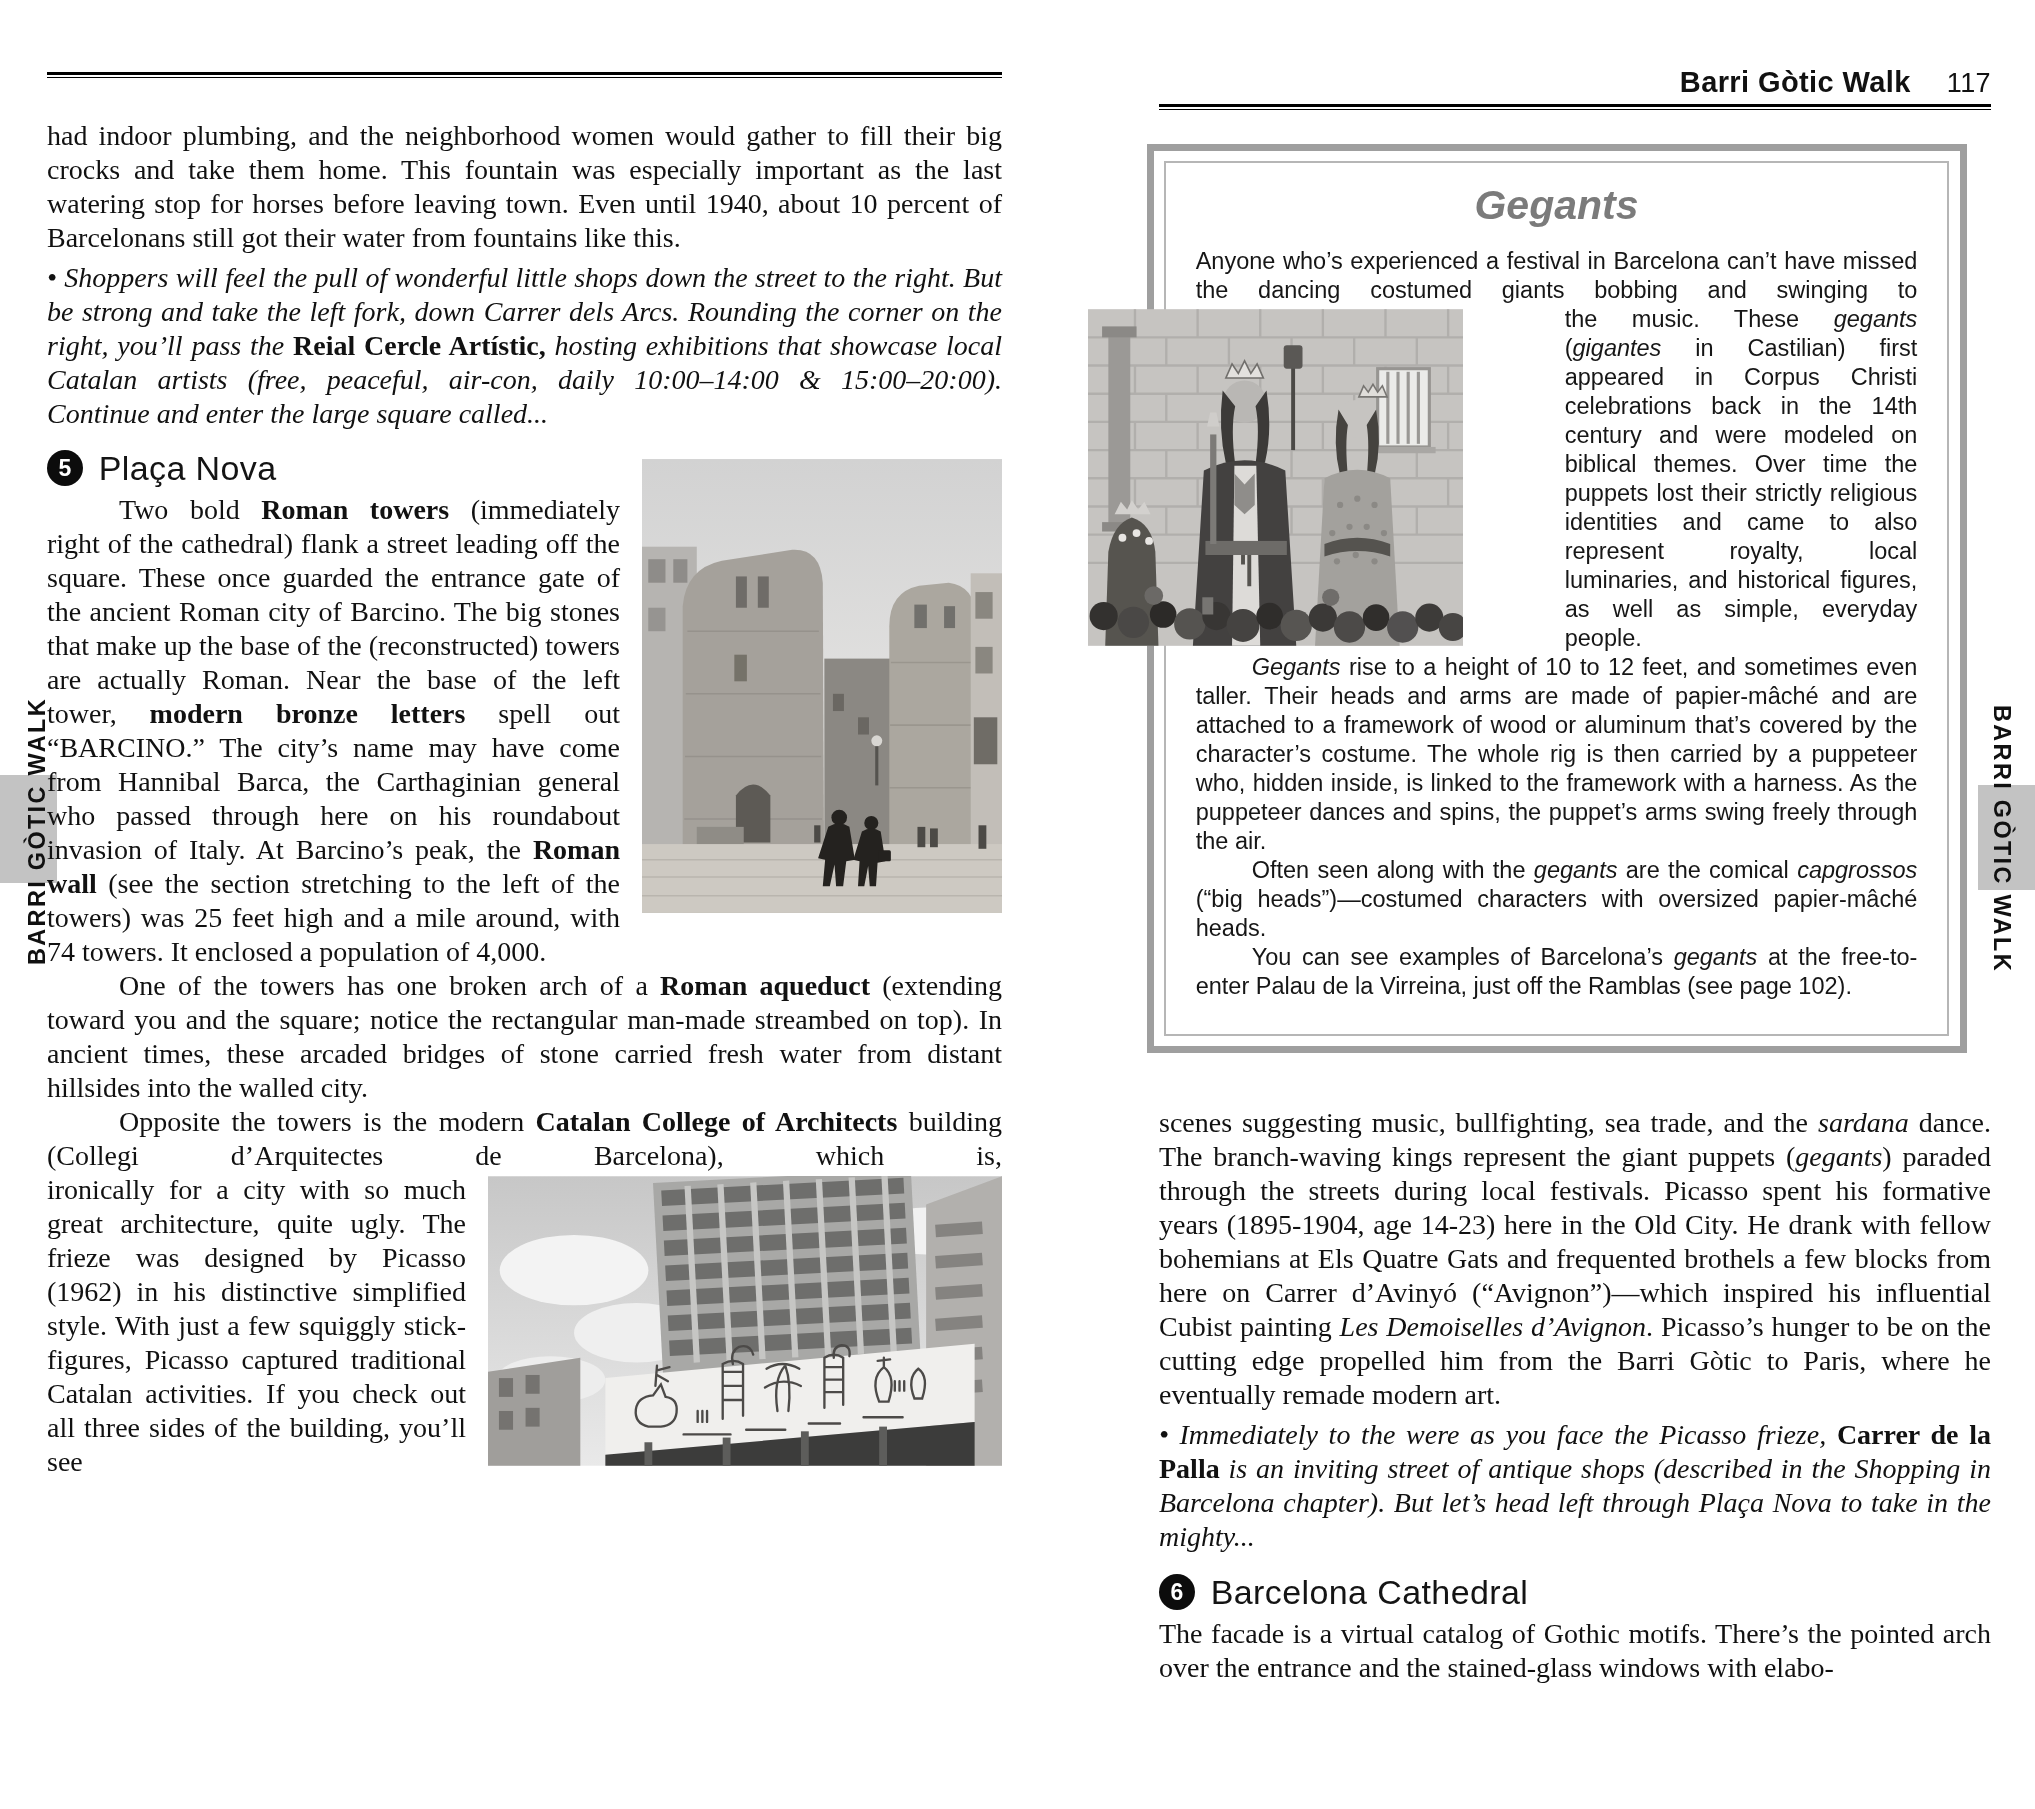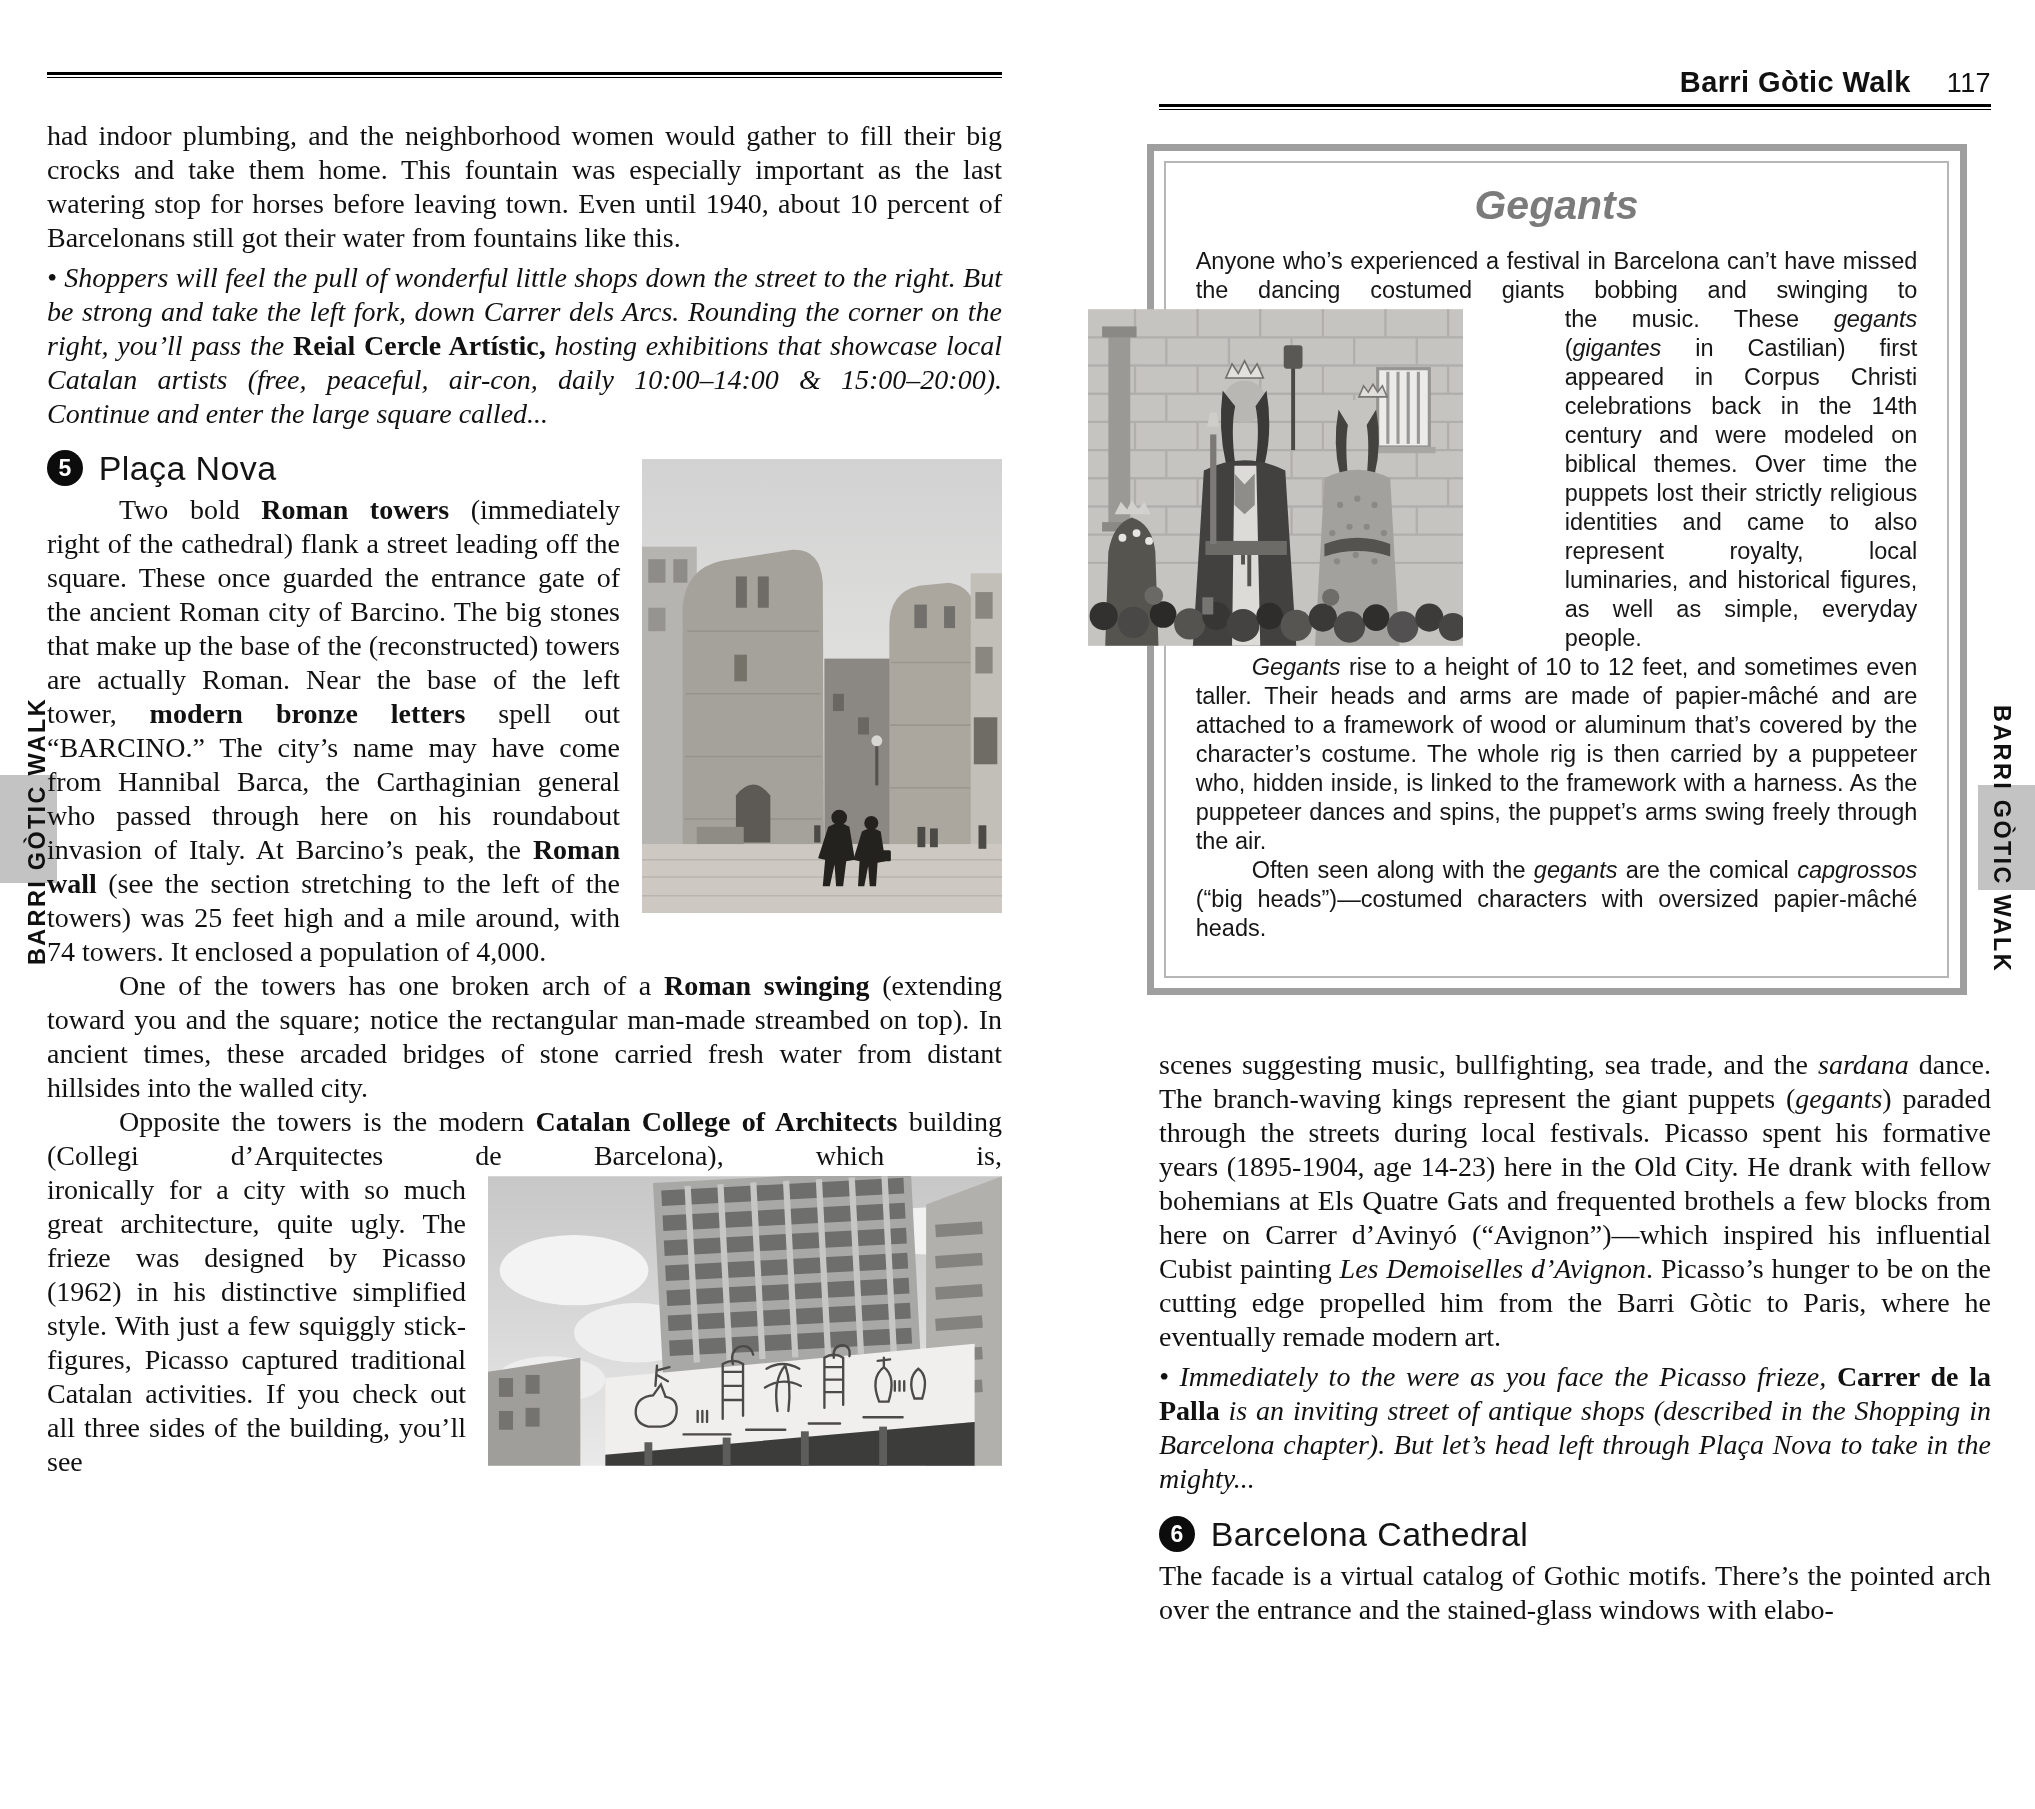--- a/index.html
+++ b/index.html
@@ -149,21 +149,21 @@
                 <rect x="368" y="472" width="10" height="24"></rect>
               <rect x="430" y="468" width="10" height="30"></rect>
                 <rect x="220" y="468" width="8" height="22"></rect>
             </g>
           </svg>
         </span>
         <span><span class="run ">Two bold </span><span class="run b">Roman towers</span><span class="run "> (immediately right of the cathedral) flank a street leading off the square. These once guarded the entrance gate of the ancient Roman city of Barcino. The big stones that make up the base of the (reconstructed) towers are actually Roman. Near the base of the left tower, </span><span class="run b">modern bronze letters</span><span class="run "> spell out “BARCINO.” The city’s name may have come from Hannibal Barca, the Carthaginian general who passed through here on his roundabout invasion of Italy. At Barcino’s peak, the </span><span class="run b">Roman wall</span><span class="run "> (see the section stretching to the left of the towers) was 25 feet high and a mile around, with 74 towers. It enclosed a population of 4,000.</span></span>
       </div>
 
       <div class="para ind">
-        <span><span class="run ">One of the towers has one broken arch of a </span><span class="run b">Roman swinging</span><span class="run "> (extending toward you and the square; notice the rectangular man-made streambed on top). In ancient times, these arcaded bridges of stone carried fresh water from distant hillsides into the walled city.</span></span>
+        <span><span class="run ">One of the towers has one broken arch of a </span><span class="run b">Roman aqueduct</span><span class="run "> (extending toward you and the square; notice the rectangular man-made streambed on top). In ancient times, these arcaded bridges of stone carried fresh water from distant hillsides into the walled city.</span></span>
       </div>
 
       <div class="para ind jlast">
         <span><span class="run ">Opposite the towers is the modern </span><span class="run b">Catalan College of Architects</span><span class="run "> building (Collegi d’Arquitectes de Barcelona), which is,</span></span>
       </div>
       <div class="para">
         <span class="ph ph-arch" aria-label="Catalan College of Architects building with Picasso frieze">
           <svg width="514" height="290" viewBox="0 0 657 370" xmlns="http://www.w3.org/2000/svg">
             <defs>
               <linearGradient id="sky2" x1="0" y1="0" x2="0" y2="1">
@@ -349,20 +349,23 @@
             </svg>
           </span>
           <span><span class="run ">the music. These </span><span class="run i">gegants</span><span class="run "> (</span><span class="run i">gigantes</span><span class="run "> in Castilian) first appeared in Corpus Christi celebrations back in the 14th century and were modeled on biblical themes. Over time the puppets lost their strictly religious identities and came to also represent royalty, local luminaries, and historical figures, as well as simple, everyday people.</span></span>
         </div>
         <div class="para gind">
           <span><span class="run i">Gegants</span><span class="run "> rise to a height of 10 to 12 feet, and sometimes even taller. Their heads and arms are made of papier-mâché and are attached to a framework of wood or aluminum that’s covered by the character’s costume. The whole rig is then carried by a puppeteer who, hidden inside, is linked to the framework with a harness. As the puppeteer dances and spins, the puppet’s arms swing freely through the air.</span></span>
         </div>
         <div class="para gind">
           <span><span class="run ">Often seen along with the </span><span class="run i">gegants</span><span class="run "> are the comical </span><span class="run i">capgrossos</span><span class="run "> (“big heads”)—costumed characters with oversized papier-mâché heads.</span></span>
         </div>
+        <div class="para gind">
+          <span><span class="run ">You can see examples of Barcelona’s </span><span class="run i">gegants</span><span class="run "> at the free-to-enter Palau de la Virreina, just off the Ramblas (see page 102).</span></span>
+        </div>
       </div>
     </div>
 
     <div class="body mbody">
       <div class="para">
         <span><span class="run ">scenes suggesting music, bullfighting, sea trade, and the </span><span class="run i">sardana</span><span class="run "> dance. The branch-waving kings represent the giant puppets (</span><span class="run i">gegants</span><span class="run ">) paraded through the streets during local festivals. Picasso spent his formative years (1895-1904, age 14-23) here in the Old City. He drank with fellow bohemians at Els Quatre Gats and frequented brothels a few blocks from here on Carrer d’Avinyó (“Avignon”)—which inspired his influential Cubist painting </span><span class="run i">Les Demoiselles d’Avignon</span><span class="run ">. Picasso’s hunger to be on the cutting edge propelled him from the Barri Gòtic to Paris, where he eventually remade modern art.</span></span>
       </div>
       <div class="para sp8">
         <span><span class="run i">• Immediately to the were as you face the Picasso frieze, </span><span class="run bi">Carrer de la Palla</span><span class="run i"> is an inviting street of antique shops (described in the Shopping in Barcelona chapter). But let’s head left through Plaça Nova to take in the mighty...</span></span>
       </div>

